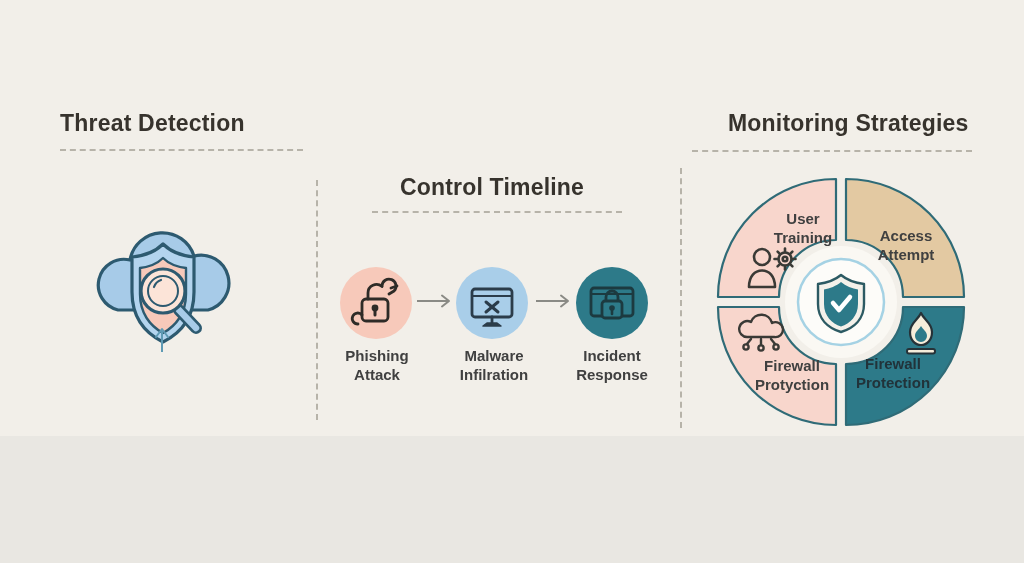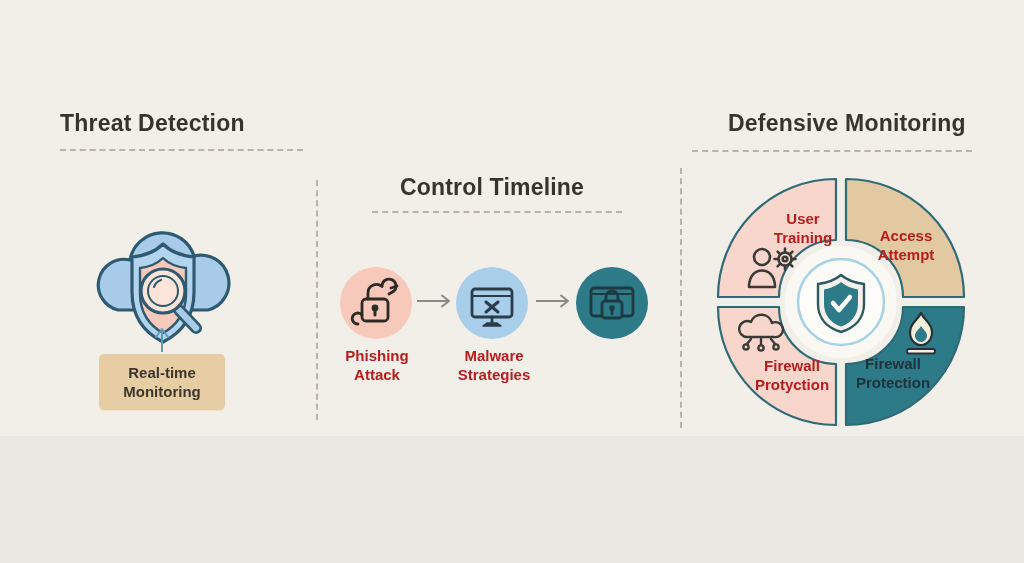--- a/index.html
+++ b/index.html
@@ -1,21 +1,21 @@
 <!DOCTYPE html>
 <html><head>
 <meta charset="utf-8">
 <style>
   html,body{margin:0;padding:0;}
   body{font-family:"Liberation Sans",sans-serif;background:#e9e7e2;}
   .canvas{position:relative;width:1024px;height:436px;background:#f2efe9;overflow:hidden;color:#37332d;}
   .title{position:absolute;font-size:23px;font-weight:600;letter-spacing:.2px;color:#37332d;white-space:nowrap;}
   .dash-h{position:absolute;border-top:2px dashed #b7b3a9;height:0;}
   .dash-v{position:absolute;border-left:2px dashed #b7b3a9;width:0;}
-  .label{position:absolute;font-size:15px;font-weight:700;line-height:1.25;text-align:center;color:#b91c1c;white-space:pre-line;}
+  .label{position:absolute;font-size:15px;font-weight:700;line-height:1.25;text-align:center;color:#404040;white-space:pre-line;}
   .circle{position:absolute;width:76px;height:76px;}
   .monitor-box{position:absolute;left:99px;top:354px;width:126px;height:56px;background:#e7cda4;border-radius:5px;
     display:flex;align-items:center;justify-content:center;font-size:15px;font-weight:700;text-align:center;
     line-height:1.3;color:#3c362c;white-space:pre-line;box-shadow:0 1px 2px rgba(0,0,0,.06);}
   svg{position:absolute;overflow:visible;}
 </style>
 </head>
 <body>
 
 <div class="canvas">
@@ -32,22 +32,20 @@
     <circle cx="75" cy="95" r="22" fill="#fce4d8" stroke="#2d5a70" stroke-width="3.2"></circle>
     <circle cx="75" cy="95" r="15" fill="none" stroke="#2d5a70" stroke-width="2"></circle>
     <path d="M66 91 a11 11 0 0 1 7 -7" fill="none" stroke="#2d5a70" stroke-width="2.2" stroke-linecap="round"></path>
   </svg>
 
   <svg width="18" height="30" viewBox="0 0 18 30" style="left:153px;top:324px;">
     <line x1="9" y1="28" x2="9" y2="7" stroke="#5e9ab4" stroke-width="2"></line>
     <polyline points="3,13 9,5 15,13" fill="none" stroke="#5e9ab4" stroke-width="2" stroke-linecap="round" stroke-linejoin="round"></polyline>
   </svg>
 
-  <div class="monitor-box">Real-time
-Monitoring</div>
 
   <div class="dash-v" style="left:316px;top:180px;height:240px;"></div>
   <div class="dash-v" style="left:680px;top:168px;height:260px;"></div>
   <div class="dash-h" style="left:60px;top:446px;width:240px;"></div>
   <div class="dash-h" style="left:336px;top:446px;width:322px;"></div>
   <div class="dash-h" style="left:692px;top:446px;width:276px;"></div>
 
   <div class="title" style="left:492px;top:174px;transform:translateX(-50%);">Control Timeline</div>
   <div class="dash-h" style="left:372px;top:211px;width:250px;"></div>
 
@@ -76,40 +74,42 @@
     <g fill="none" stroke="#2b3c4a" stroke-width="2.8" stroke-linecap="round" stroke-linejoin="round">
       <rect x="18" y="24" width="40" height="28" rx="3"></rect>
       <line x1="18" y1="31" x2="58" y2="31" stroke-width="2.2"></line>
       <line x1="32" y1="37" x2="44" y2="47" stroke-width="3"></line>
       <line x1="44" y1="37" x2="32" y2="47" stroke-width="3"></line>
       <line x1="38" y1="52" x2="38" y2="58"></line>
       <path d="M33 58 L29 61 H47 L43 58 Z" fill="#2b3c4a" stroke-width="1.5"></path>
     </g>
   </svg>
   <div class="label" style="left:434px;top:347px;width:120px;">Malware
-Strategies</div>
+Infilration</div>
 
   <svg width="36" height="14" viewBox="0 0 36 14" style="left:535px;top:294px;">
     <line x1="1" y1="7" x2="32" y2="7" stroke="#8a8a85" stroke-width="2"></line>
     <polyline points="26,1.5 33,7 26,12.5" fill="none" stroke="#8a8a85" stroke-width="2" stroke-linecap="round" stroke-linejoin="round"></polyline>
   </svg>
 
   <svg class="circle" width="76" height="76" viewBox="0 0 76 76" style="left:574px;top:265px;">
     <circle cx="38" cy="38" r="36" fill="#2d7a89"></circle>
     <g fill="none" stroke="#1c3a40" stroke-width="2.8" stroke-linecap="round" stroke-linejoin="round">
       <rect x="17" y="23" width="42" height="28" rx="3"></rect>
       <line x1="17" y1="29" x2="59" y2="29" stroke-width="2.2"></line>
       <path d="M32 36 v-4 a6 6 0 0 1 12 0 v4"></path>
       <rect x="28" y="36" width="20" height="17" rx="3" fill="#2d7a89"></rect>
       <circle cx="38" cy="43" r="2.8" fill="#1c3a40" stroke="none"></circle>
       <line x1="38" y1="45" x2="38" y2="49" stroke-width="2.6"></line>
     </g>
   </svg>
+  <div class="label" style="left:552px;top:347px;width:120px;">Incident
+Response</div>
 
-  <div class="title" style="left:728px;top:110px;">Defensive Monitoring</div>
+  <div class="title" style="left:728px;top:110px;">Monitoring Strategies</div>
   <div class="dash-h" style="left:692px;top:150px;width:280px;"></div>
 
   <svg width="250" height="250" viewBox="0 0 250 250" style="left:716px;top:177px;">
     <g stroke="#2f6b77" stroke-width="2.2" stroke-linejoin="round">
       <path d="M125 7 A118 118 0 0 0 7 125 L68 125 A57 57 0 0 1 125 68 Z" transform="translate(-5,-5)" fill="#f8d6cc"></path>
       <path d="M125 7 A118 118 0 0 1 243 125 L182 125 A57 57 0 0 0 125 68 Z" transform="translate(5,-5)" fill="#e3c9a2"></path>
       <path d="M7 125 A118 118 0 0 0 125 243 L125 182 A57 57 0 0 1 68 125 Z" transform="translate(-5,5)" fill="#f8d6cc"></path>
       <path d="M243 125 A118 118 0 0 1 125 243 L125 182 A57 57 0 0 0 182 125 Z" transform="translate(5,5)" fill="#2d7a89"></path>
     </g>
     <circle cx="125" cy="125" r="56" fill="#faf8f3"></circle>

